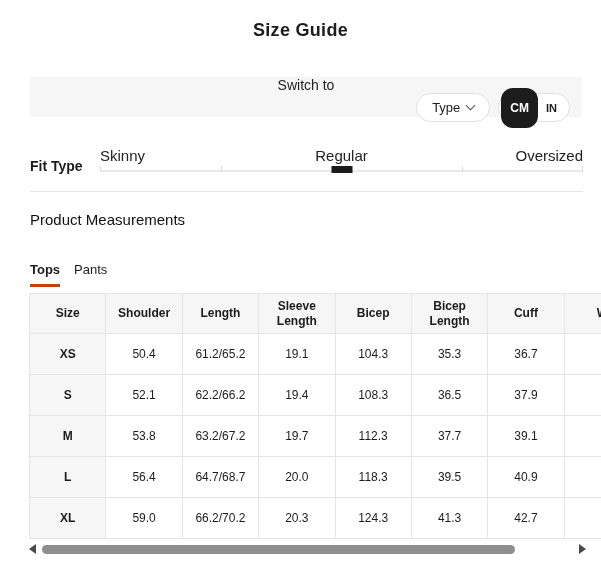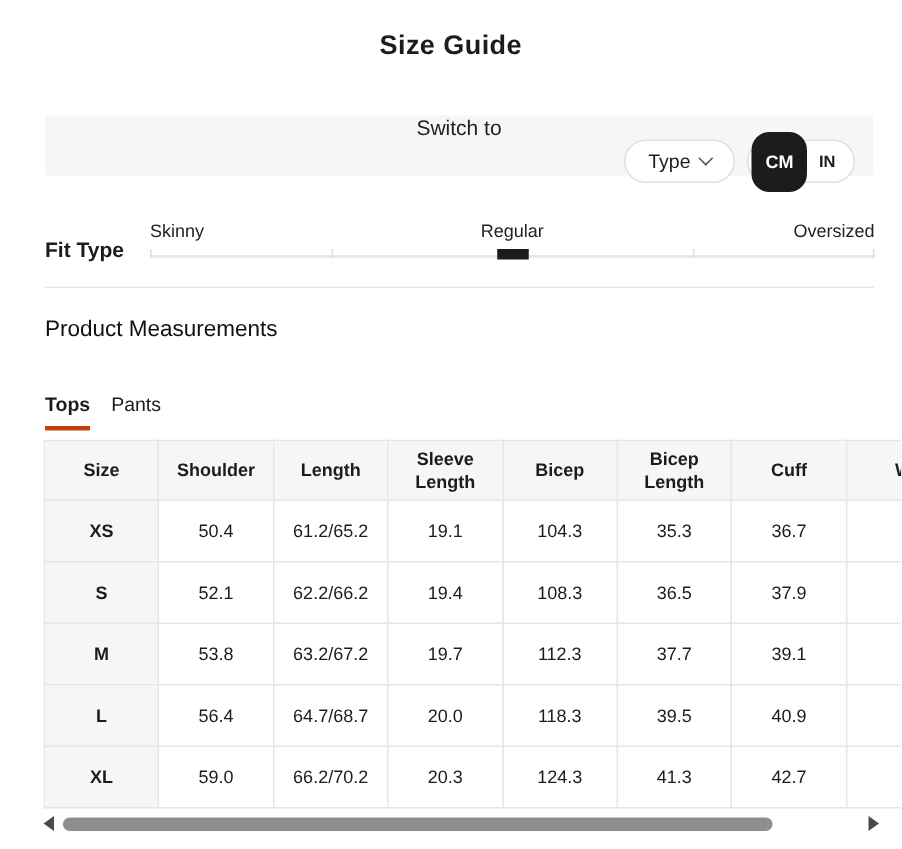--- a/index.html
+++ b/index.html
@@ -24,21 +24,21 @@
   .unit-toggle { display:flex; align-items:center; background:#fff; border:1px solid #e0e0e0;
                  border-radius:15px; height:29px; padding:2px; }
   .unit-cm { background:#1c1c1c; color:#fff; font-size:12px; font-weight:bold;
              border-radius:12px; height:40px; padding:0 9px; display:flex; align-items:center; }
   .unit-in { color:#1c1c1c; font-size:11px; font-weight:bold; padding:0 10px 0 8px; }
 
   
   .fit-section { position:absolute; top:145px; left:30px; right:18px; height:35px; }
   .fit-label { position:absolute; left:0; top:13px; font-size:14px; font-weight:bold; color:#1c1c1c; }
   .slider { position:absolute; left:70px; right:0; top:0; height:35px; }
-  .slider-labels { position:relative; height:18px; font-size:12px; color:#222; }
+  .slider-labels { position:relative; height:18px; font-size:15px; color:#222; }
   .sl-left { position:absolute; left:0; top:2px; }
   .sl-center { position:absolute; left:50%; transform:translateX(-50%); top:2px; }
   .sl-right { position:absolute; right:0; top:2px;margin-left:40px; }
   .track { position:absolute; left:0; right:0; top:25px; height:2px; background:#e9e9e9; }
   .tick { position:absolute; top:21px; width:1px; height:6px; background:#dcdcdc; }
   .tick.t0 { left:0; } .tick.t25 { left:25%; } .tick.t75 { left:75%; } .tick.t100 { right:0; }
   .handle { position:absolute; left:50%; transform:translateX(-50%); top:21px;
             width:21px; height:7px; background:#1b1b1b; cursor:pointer; }
 
   .divider { position:absolute; top:191px; left:30px; right:18px; height:1px; background:#e5e5e5; }

